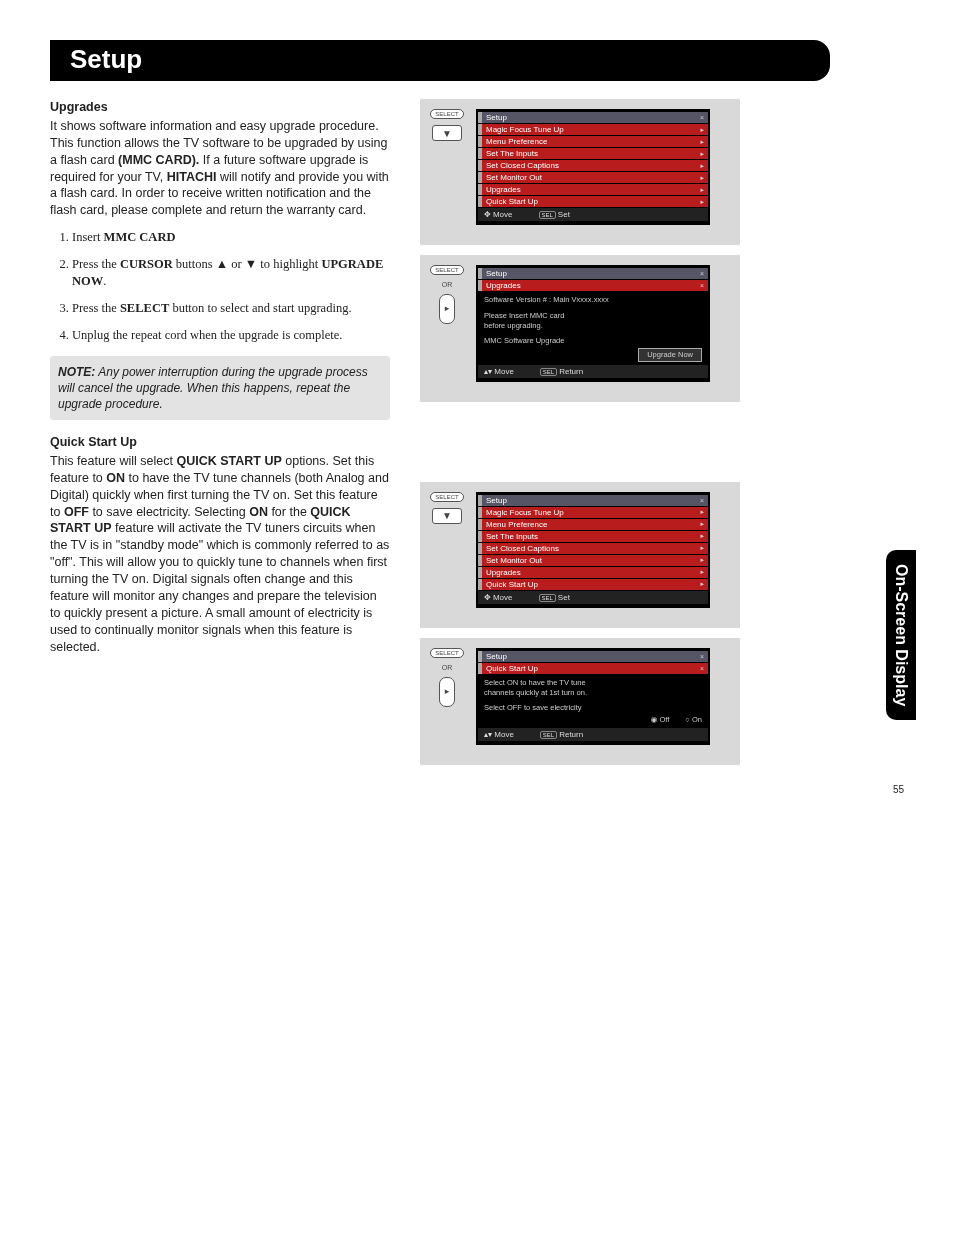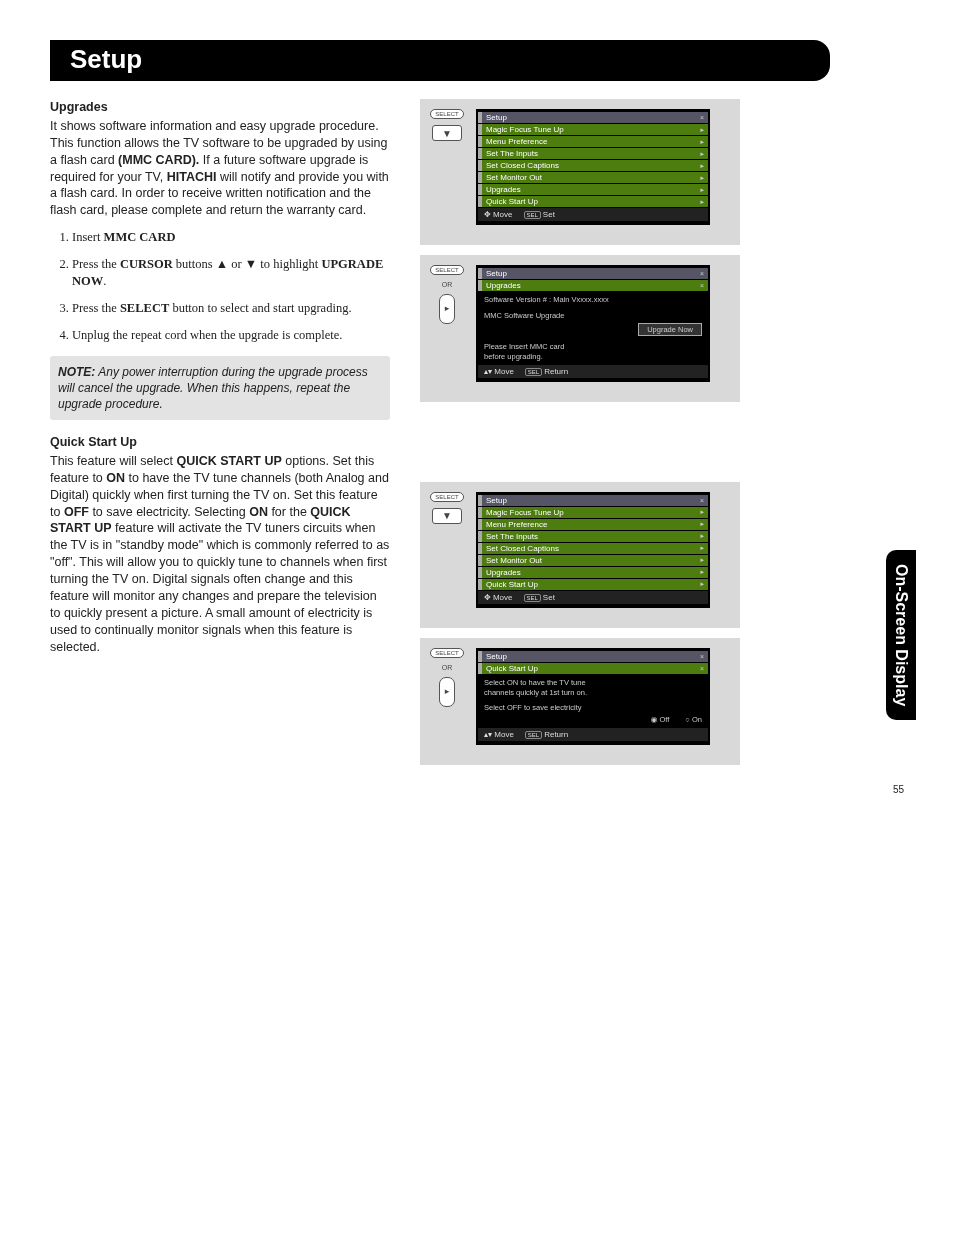--- a/index.html
+++ b/index.html
@@ -74,25 +74,25 @@
     width:28px;height:14px;border:1px solid #555;background:#fff;display:flex;align-items:center;justify-content:center;font-size:9px;border-radius:3px;
   }
   .updown {
     width:14px;height:28px;border:1px solid #555;background:#fff;border-radius:7px;display:flex;align-items:center;justify-content:center;font-size:9px;flex-direction:column;line-height:0.8;
   }
   .or-label{font-size:7px;color:#444;}
   .osd {
     flex:1;background:#000;color:#fff;font-size:8px;padding:2px 2px 4px 2px; max-width:230px;
   }
   .osd-row {
-    background:#4d7c0f;margin:1px 0;padding:1px 4px;display:flex;justify-content:space-between;align-items:center;border-left:4px solid #aaa;
+    background:#b91c1c;margin:1px 0;padding:1px 4px;display:flex;justify-content:space-between;align-items:center;border-left:4px solid #aaa;
   }
   .osd-title {background:#556;}
   .osd-info {padding:3px 6px;color:#ccc;font-size:7.5px;line-height:1.3;}
-  .osd-footer {background:#222;padding:2px 6px;display:flex;gap:11px;color:#ddd;}
+  .osd-footer {background:#222;padding:2px 6px;display:flex;gap:26px;color:#ddd;}
   .osd-footer .key {border:1px solid #888;padding:0 2px;border-radius:2px;font-size:6px;margin-right:2px;}
   .row-icon{font-size:7px;color:#ccc;}
   .upgrade-btn{display:inline-block;border:1px solid #aaa;padding:1px 8px;background:#333;margin-top:2px;}
   .radio-off::before{content:"◉ ";}
   .radio-on::before{content:"○ ";}
 
   .side-tab {
     position:absolute;
     right:38px;
     top:550px;
@@ -198,25 +198,25 @@
       <div class="osd">
         <div class="osd-row osd-title">
             <span>Setup</span>
             <span class="row-icon">×</span>
           </div>
         <div class="osd-row">
             <span>Upgrades</span>
             <span class="row-icon">×</span>
           </div>
         <div class="osd-info">Software Version #  :  Main Vxxxx.xxxx</div>
+        <div class="osd-info"><span>Please Insert MMC card</span><br><span>before upgrading.</span></div>
         <div class="osd-info">
           <span>MMC Software Upgrade</span><br>
           <span style="display:block;text-align:right;"><span class="upgrade-btn">Upgrade Now</span></span>
         </div>
-        <div class="osd-info"><span>Please Insert MMC card</span><br><span>before upgrading.</span></div>
         <div class="osd-footer">
             <span>▴▾ <span>Move</span></span>
             <span><span class="key">SEL</span><span>Return</span></span>
           </div>
       </div>
     </div>
 
     <div style="height:70px"></div>
 
     <div class="panel">

